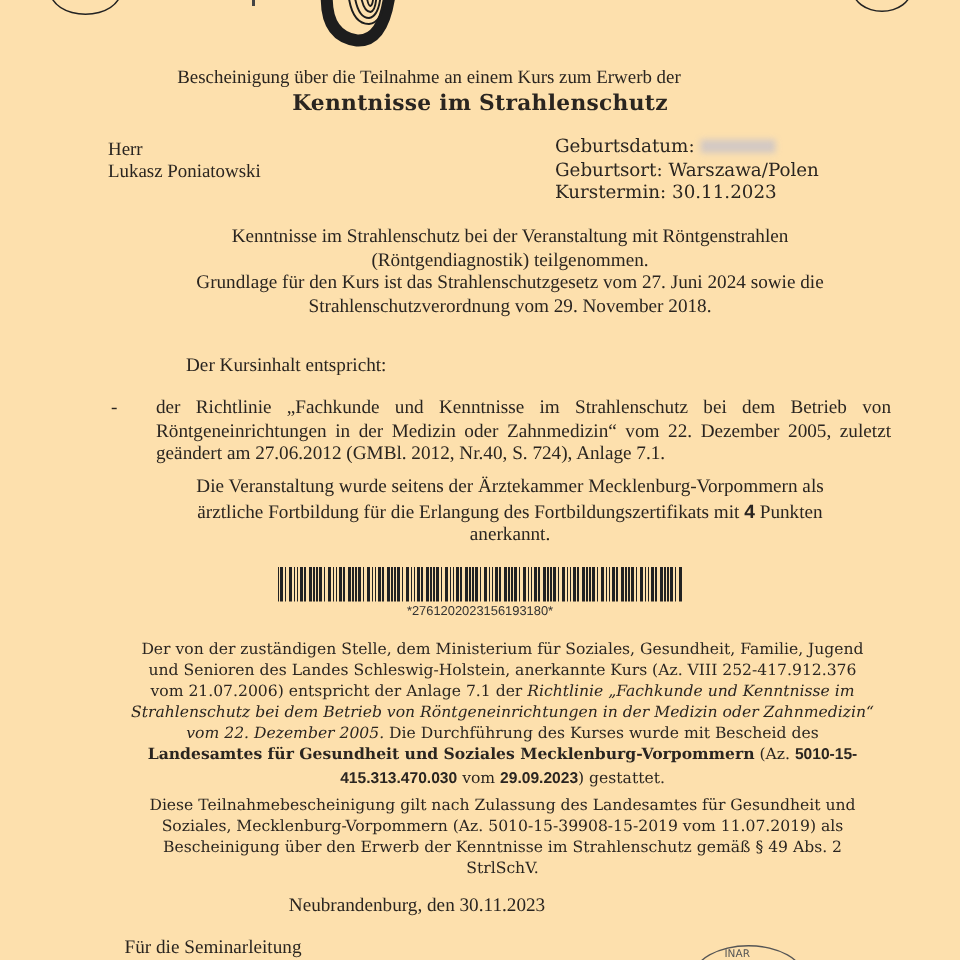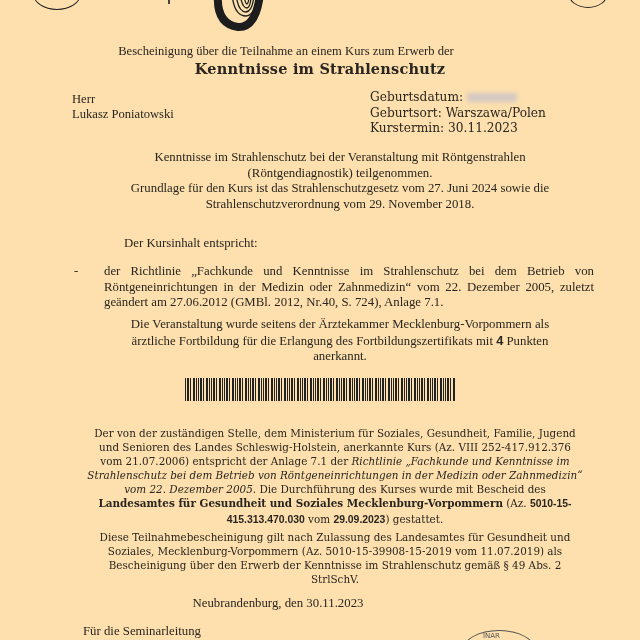--- a/index.html
+++ b/index.html
@@ -95,20 +95,21 @@
     <span class="txt">der Richtlinie „Fachkunde und Kenntnisse im Strahlenschutz bei dem Betrieb von Röntgeneinrichtungen in der Medizin oder Zahnmedizin“ vom 22. Dezember 2005, zuletzt geändert am 27.06.2012 (GMBl. 2012, Nr.40, S. 724), Anlage 7.1.</span>
   </div>
 
   <div class="abs center para p3">
     <div>Die Veranstaltung wurde seitens der Ärztekammer Mecklenburg-Vorpommern als</div>
     <div><span>ärztliche Fortbildung für die Erlangung des Fortbildungszertifikats mit </span><b style="font-family:'Liberation Sans',sans-serif">4</b><span> Punkten</span></div>
     <div>anerkannt.</div>
   </div>
 
   <div class="abs barcode"></div>
+  <div class="abs barcode-num">*2761202023156193180*</div>
 
   <div class="abs center small p4">
     <div>Der von der zuständigen Stelle, dem Ministerium für Soziales, Gesundheit, Familie, Jugend</div>
     <div>und Senioren des Landes Schleswig-Holstein, anerkannte Kurs (Az. VIII 252-417.912.376</div>
     <div><span>vom 21.07.2006) entspricht der Anlage 7.1 der </span><i>Richtlinie „Fachkunde und Kenntnisse im</i></div>
     <div><i>Strahlenschutz bei dem Betrieb von Röntgeneinrichtungen in der Medizin oder Zahnmedizin“</i></div>
     <div><i>vom 22. Dezember 2005.</i><span> Die Durchführung des Kurses wurde mit Bescheid des</span></div>
     <div><span class="sb">Landesamtes für Gesundheit und Soziales Mecklenburg-Vorpommern</span><span> (Az. </span><span class="sb" style="font-family:'Liberation Sans',sans-serif">5010-15-</span></div>
     <div><span class="sb" style="font-family:'Liberation Sans',sans-serif">415.313.470.030</span><span> vom </span><span class="sb" style="font-family:'Liberation Sans',sans-serif">29.09.2023</span><span>) gestattet.</span></div>
   </div>

